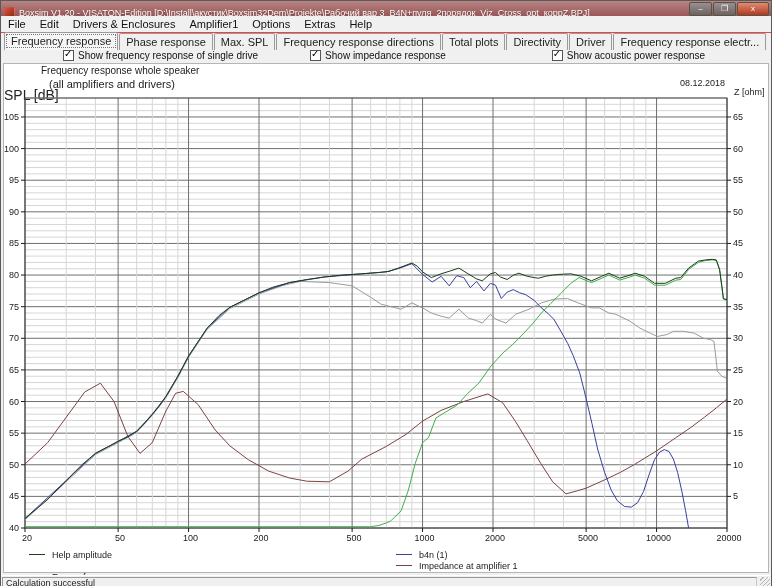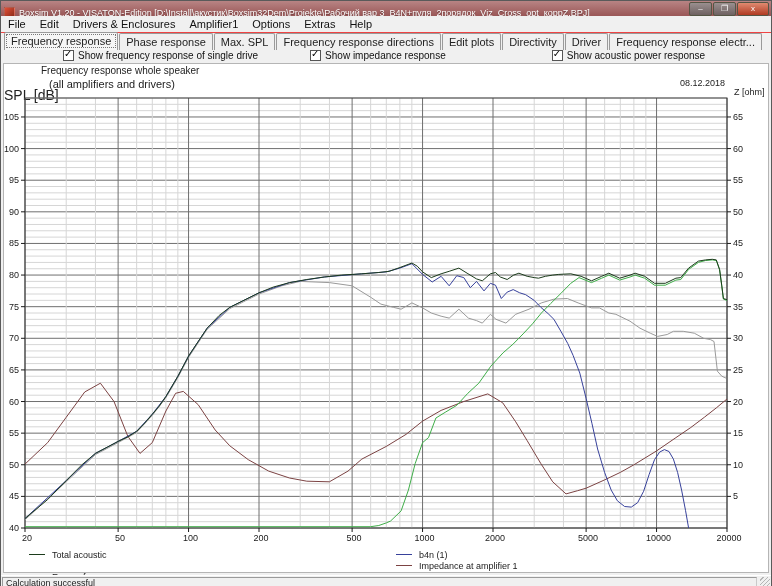--- a/index.html
+++ b/index.html
@@ -66,21 +66,21 @@
     <span class="menuitem">Options</span>
     <span class="menuitem">Extras</span>
     <span class="menuitem">Help</span>
   </div>
 
   <div class="tabbar">
     <span class="tab active">Frequency response</span>
     <span class="tab">Phase response</span>
     <span class="tab">Max. SPL</span>
     <span class="tab">Frequency response directions</span>
-    <span class="tab">Edit plots</span>
+    <span class="tab">Total plots</span>
     <span class="tab">Directivity</span>
     <span class="tab">Driver</span>
     <span class="tab">Frequency response electr...</span>
   </div>
 
   <div class="optsrow">
     <span class="cbitem">
       <span class="cb cb1"></span>
       <span>Show frequency response of single drive</span>
     </span>
@@ -277,21 +277,21 @@
       <text x="587.1179620292568" y="540" text-anchor="middle" font-size="9" font-family="Liberation Sans, sans-serif" fill="#1a1a1a">5000</text>
       <line x1="655.5589810146284" y1="527" x2="655.5589810146284" y2="531" stroke="#1a1a1a" stroke-width="1"></line>
       <text x="657.5589810146284" y="540" text-anchor="middle" font-size="9" font-family="Liberation Sans, sans-serif" fill="#1a1a1a">10000</text>
       <line x1="726" y1="527" x2="726" y2="531" stroke="#1a1a1a" stroke-width="1"></line>
       <text x="728" y="540" text-anchor="middle" font-size="9" font-family="Liberation Sans, sans-serif" fill="#1a1a1a">20000</text>
     </svg>
 
   <div class="legend">
     <div class="legrow" style="left:28px;top:3px;">
       <span class="legswatch" style="border-top-color: rgb(28, 60, 28);"></span>
-      <span>Total acoustic</span>
+      <span>Help amplitude</span>
     </div>
     <div class="legrow" style="left:28px;top:28px;gap:13px;">
       <span class="legswatch" style="border-top-color: rgb(63, 174, 73);"></span>
       <span>Пуля 4 см (2)</span>
     </div>
     <div class="legrow" style="left:28px;top:25px;">
       <span class="legswatch" style="border-top-color: rgb(154, 154, 154);"></span>
       <span>Energy frequency response</span>
     </div>
     <div class="legrow" style="left:395px;top:3px;">

